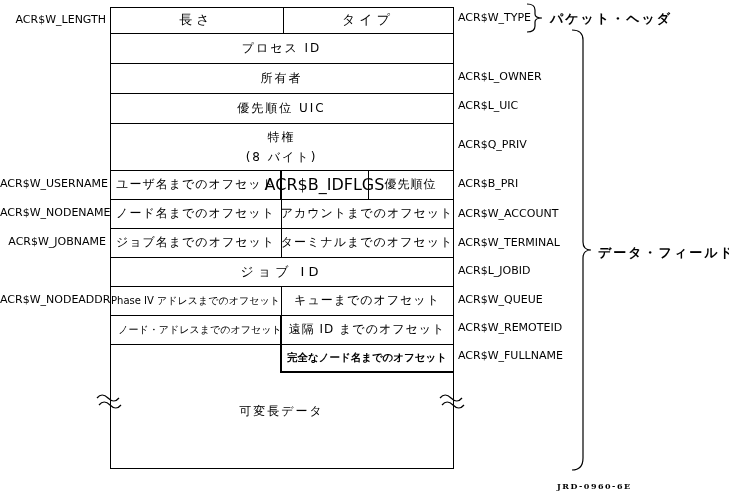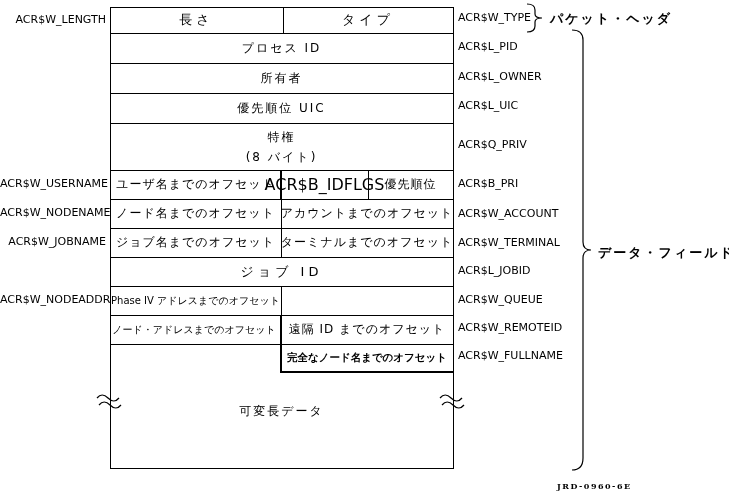--- a/index.html
+++ b/index.html
@@ -66,33 +66,33 @@
   </div>
   <div class="cell jp" style="left:110px;top:170px;width:171px;height:29px;">ユーザ名までのオフセット</div>
   <div class="cell lat" style="left:281px;top:170px;width:87px;height:29px;">ACR$B_IDFLGS</div>
   <div class="cell jp" style="left:368px;top:170px;width:85px;height:29px;">優先順位</div>
   <div class="cell jp" style="left:110px;top:199px;width:171px;height:29px;">ノード名までのオフセット</div>
   <div class="cell jp" style="left:281px;top:199px;width:172px;height:29px;">アカウントまでのオフセット</div>
   <div class="cell jp" style="left:110px;top:228px;width:171px;height:29px;">ジョブ名までのオフセット</div>
   <div class="cell jp" style="left:281px;top:228px;width:172px;height:29px;">ターミナルまでのオフセット</div>
   <div class="cell jp-wide" style="left:110px;top:257px;width:343px;height:29px;">ジョブ ID</div>
   <div class="cell jp-sm" style="left:110px;top:286px;width:171px;height:29px;">Phase IV アドレスまでのオフセット</div>
-  <div class="cell jp-sm" style="left:110px;top:315px;width:168px;height:29px;">ノード・アドレスまでのオフセット</div>
+  <div class="cell jp" style="left:281px;top:286px;width:172px;height:29px;">キューまでのオフセット</div>
+  <div class="cell jp-sm" style="left:116px;top:315px;width:168px;height:29px;">ノード・アドレスまでのオフセット</div>
   <div class="cell jp" style="left:281px;top:315px;width:172px;height:29px;">遠隔 ID までのオフセット</div>
   <div class="cell jp-xs" style="left:281px;top:344px;width:172px;height:27px;">完全なノード名までのオフセット</div>
   <div class="cell jp-mid" style="left:110px;top:396px;width:343px;height:30px;">可変長データ</div>
 
   <div class="fieldlabel leftlabel" style="top:12px;">ACR$W_LENGTH</div>
   <div class="fieldlabel leftlabel" style="top:176px;">ACR$W_USERNAME</div>
   <div class="fieldlabel leftlabel" style="top:205px;">ACR$W_NODENAME</div>
   <div class="fieldlabel leftlabel" style="top:234px;">ACR$W_JOBNAME</div>
   <div class="fieldlabel leftlabel" style="top:292px;">ACR$W_NODEADDR</div>
 
   <div class="fieldlabel rightlabel" style="top:10px;">ACR$W_TYPE</div>
-  <div class="fieldlabel rightlabel" style="top:39px;">ACR$L_PID</div>
   <div class="fieldlabel rightlabel" style="top:69px;">ACR$L_OWNER</div>
   <div class="fieldlabel rightlabel" style="top:98px;">ACR$L_UIC</div>
   <div class="fieldlabel rightlabel" style="top:137px;">ACR$Q_PRIV</div>
   <div class="fieldlabel rightlabel" style="top:176px;">ACR$B_PRI</div>
   <div class="fieldlabel rightlabel" style="top:206px;">ACR$W_ACCOUNT</div>
   <div class="fieldlabel rightlabel" style="top:235px;">ACR$W_TERMINAL</div>
   <div class="fieldlabel rightlabel" style="top:263px;">ACR$L_JOBID</div>
   <div class="fieldlabel rightlabel" style="top:292px;">ACR$W_QUEUE</div>
   <div class="fieldlabel rightlabel" style="top:320px;">ACR$W_REMOTEID</div>
   <div class="fieldlabel rightlabel" style="top:348px;">ACR$W_FULLNAME</div>

